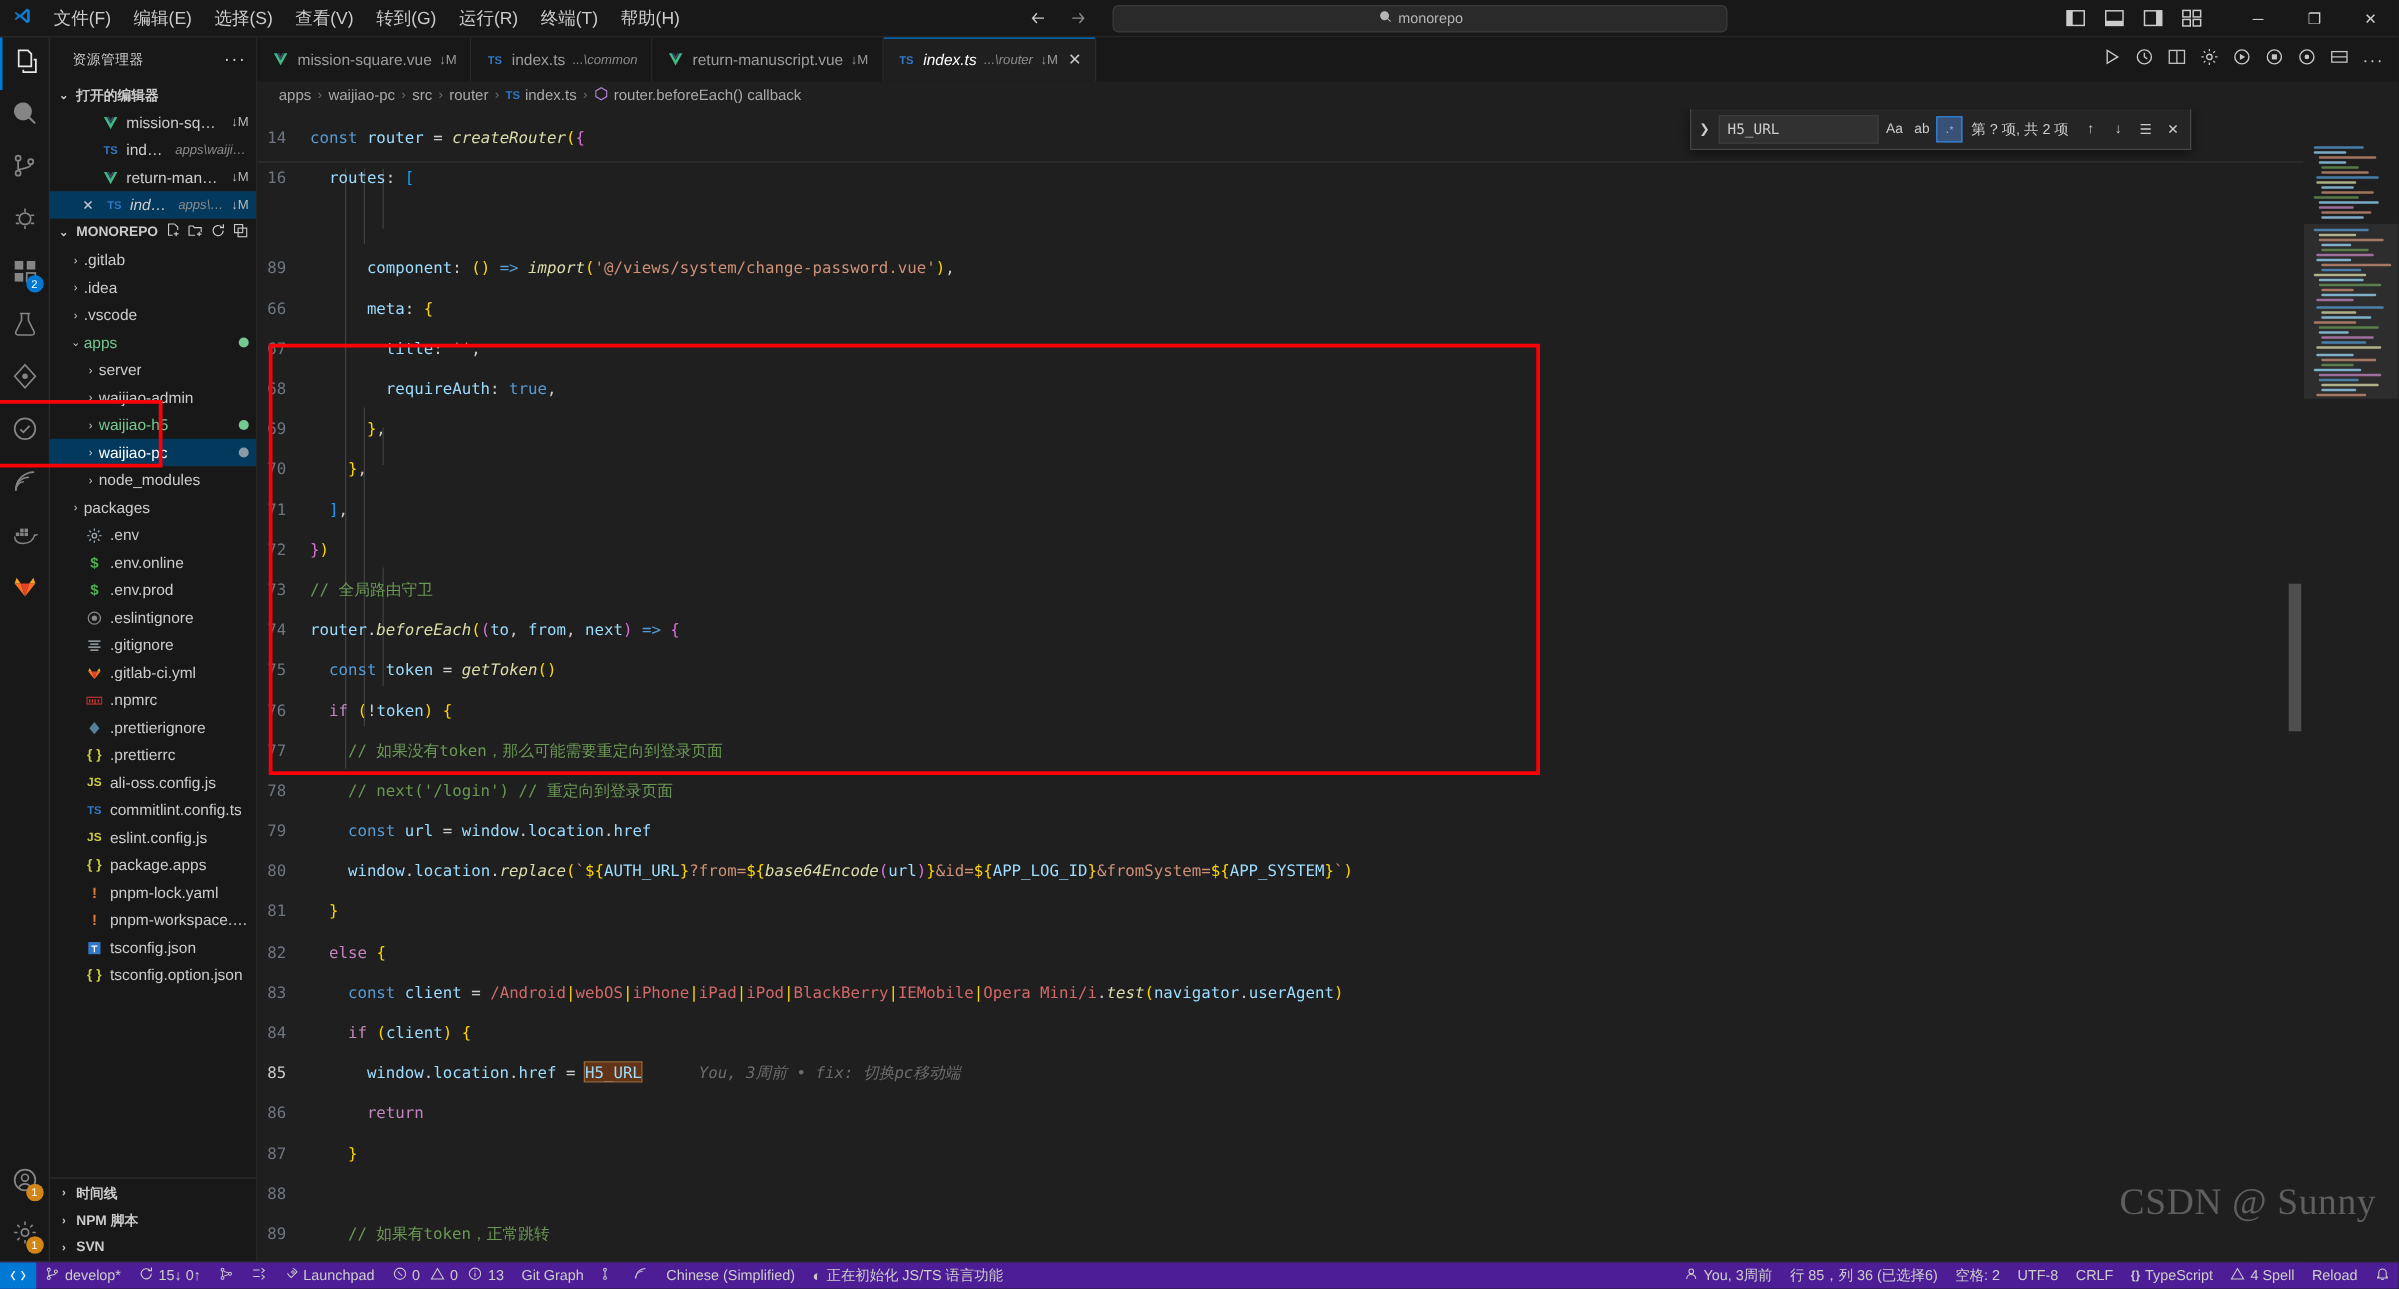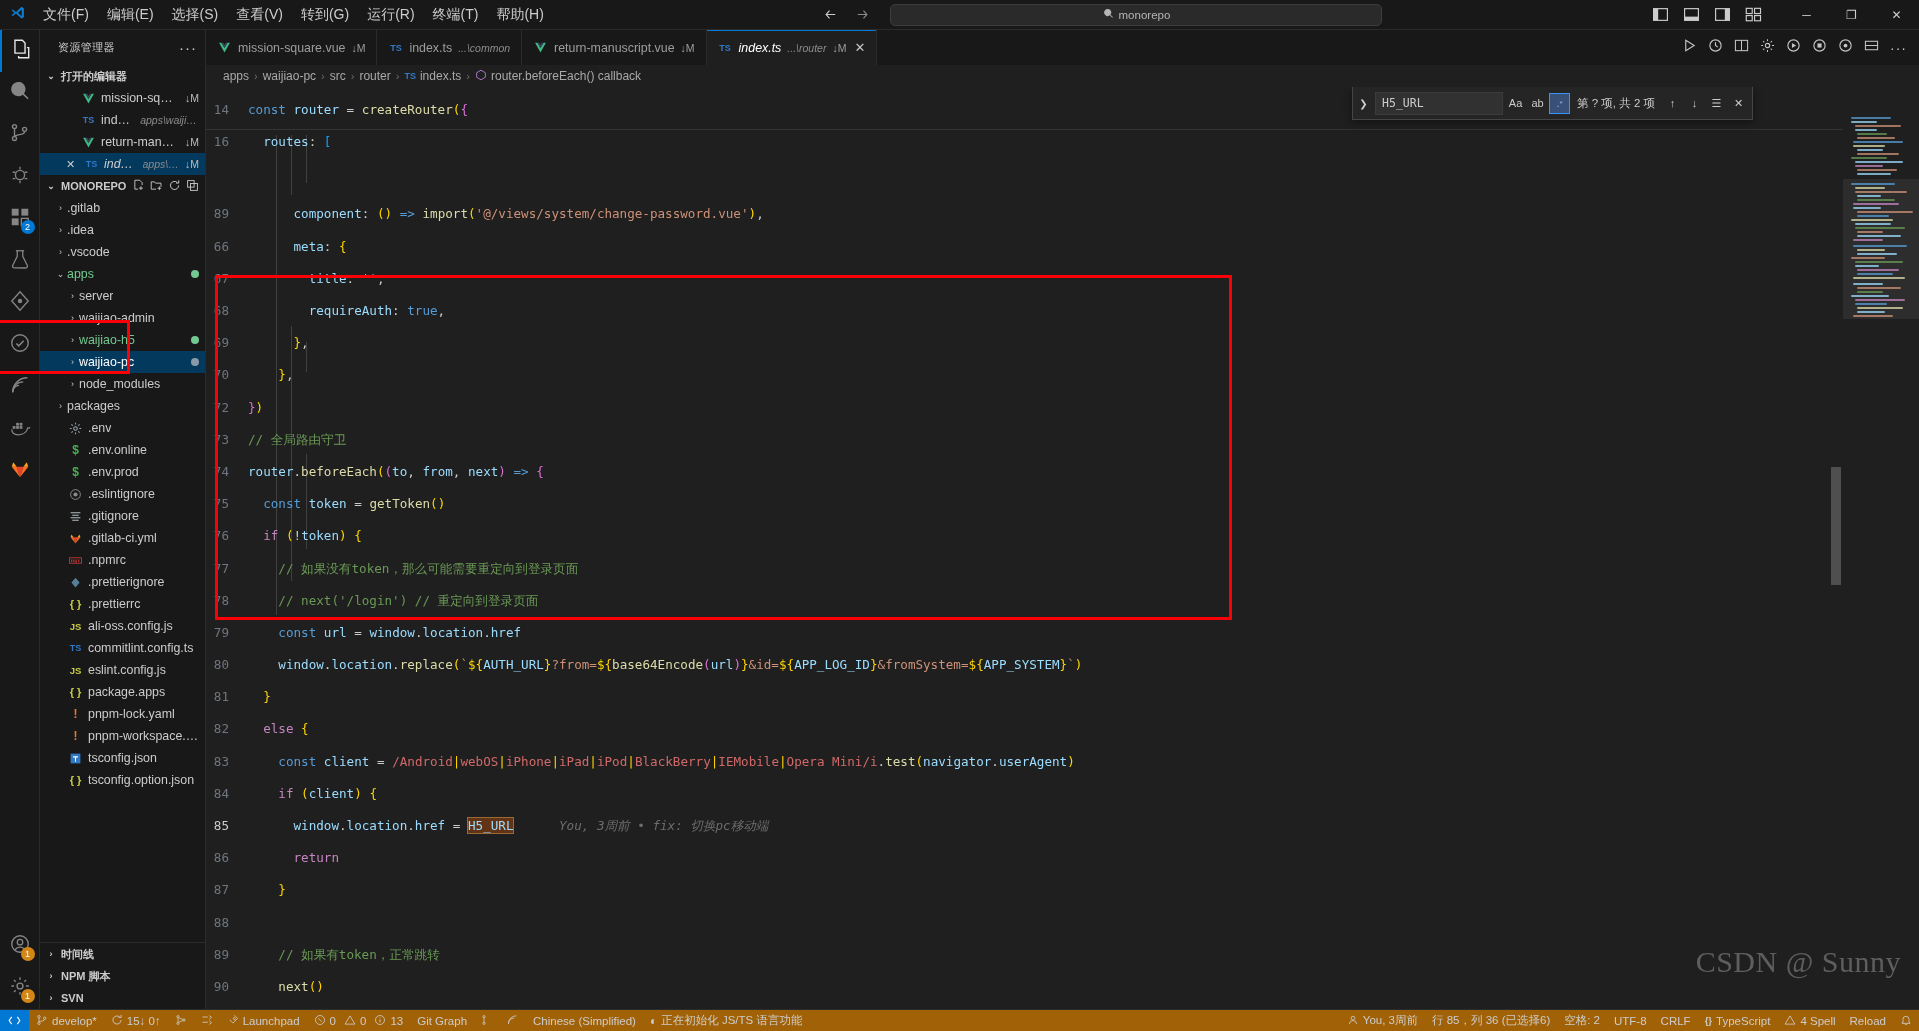--- a/index.html
+++ b/index.html
@@ -135,21 +135,21 @@
     font-size:12.6px; line-height:16.1px; white-space:pre; color:#cccccc;
     position:absolute; left:0; top:0;
   }
   .ln { display:inline-block; width:42px; text-align:right; color:#6e7681; padding-right:19px;margin-top:11px; }
   .ln.cur { color:#cccccc; }
   .codeline { height:16.1px; display:block; }
 
   
   .kw  { color:#c586c0; }
   .kw2 { color:#569cd6; }
-  .fn  { color:#dcdcaa; }
+  .fn  { color:#dcdcaa;font-style:italic; }
   .var { color:#9cdcfe; }
   .str { color:#ce9178; }
   .cm  { color:#6a9955; }
   .pn  { color:#cccccc; }
   .br1 { color:#ffd700; }
   .br2 { color:#da70d6; }
   .br3 { color:#179fff; }
   .rx  { color:#d16969; }
   .hl-token { background:#623315; outline:1px solid #9a6a36; }
   .blame { color:#6c6c6c; font-style:italic; }
@@ -180,21 +180,21 @@
     display:flex; align-items:center; padding:0 3px 0 6px;
   }
   .fw-input .val { font-family:"DejaVu Sans Mono","Liberation Mono",monospace; font-size:11.5px; color:#cccccc; flex:1; }
   .fw-opt { width:19px; height:19px; display:flex; align-items:center; justify-content:center; font-size:11px; color:#cccccc; }
   .fw-opt.on { background:#3a5177; outline:1px solid #3794ff; }
   .fw-count { font-size:11.5px; color:#cccccc; padding:0 5px; white-space:nowrap; }
   .fw-btn { width:19px; height:19px; display:flex; align-items:center; justify-content:center; color:#cccccc; font-size:11px; }
 
   
   .statusbar {
-    height:22px; flex:0 0 22px; background:#a16207; display:flex; align-items:center;
+    height:22px; flex:0 0 22px; background:#4c1d95; display:flex; align-items:center;
     font-size:11.5px; color:#cccccc; border-top:1px solid #2b2b2b;
   }
   .sbleft { display:flex; align-items:center; }
   .sbright { margin-left:auto; display:flex; align-items:center; }
   .sb-item { height:22px; display:flex; align-items:center; gap:4px; padding:0 7px; white-space:nowrap; }
   .sb-remote { background:#0078d4; color:#fff; padding:0 8px; height:22px; display:flex; align-items:center; }
   .sb-item svg { width:12px; height:12px; }
 
   
   .watermark {
@@ -764,20 +764,21 @@
 
           <pre class="code" style="left:0; top:4px;"><span class="codeline"><span class="ln">14</span><span><span class="kw2">const</span> <span class="var">router</span> <span class="pn">=</span> <span class="fn">createRouter</span><span class="br1">(</span><span class="br2">{</span></span></span>
 <span class="codeline"><span class="ln">16</span><span>  <span class="var">routes</span><span class="pn">:</span> <span class="br3">[</span></span></span>
 <span class="codeline" style="height:24px"></span>
 <span class="codeline"><span class="ln">89</span><span>      <span class="var">component</span><span class="pn">:</span> <span class="br1">()</span> <span class="kw2">=&gt;</span> <span class="fn">import</span><span class="br1">(</span><span class="str">'@/views/system/change-password.vue'</span><span class="br1">)</span><span class="pn">,</span></span></span>
 <span class="codeline"><span class="ln">66</span><span>      <span class="var">meta</span><span class="pn">:</span> <span class="br1">{</span></span></span>
 <span class="codeline"><span class="ln">67</span><span>        <span class="var">title</span><span class="pn">:</span> <span class="str">''</span><span class="pn">,</span></span></span>
 <span class="codeline"><span class="ln">68</span><span>        <span class="var">requireAuth</span><span class="pn">:</span> <span class="kw2">true</span><span class="pn">,</span></span></span>
 <span class="codeline"><span class="ln">69</span><span>      <span class="br1">}</span><span class="pn">,</span></span></span>
 <span class="codeline"><span class="ln">70</span><span>    <span class="br1">}</span><span class="pn">,</span></span></span>
+<span class="codeline"><span class="ln">71</span><span>  <span class="br3">]</span><span class="pn">,</span></span></span>
 <span class="codeline"><span class="ln">72</span><span><span class="br2">}</span><span class="br1">)</span></span></span>
 <span class="codeline"><span class="ln">73</span><span><span class="cm">// 全局路由守卫</span></span></span>
 <span class="codeline"><span class="ln">74</span><span><span class="var">router</span><span class="pn">.</span><span class="fn">beforeEach</span><span class="br1">(</span><span class="br2">(</span><span class="var">to</span><span class="pn">,</span> <span class="var">from</span><span class="pn">,</span> <span class="var">next</span><span class="br2">)</span> <span class="kw2">=&gt;</span> <span class="br2">{</span></span></span>
 <span class="codeline"><span class="ln">75</span><span>  <span class="kw2">const</span> <span class="var">token</span> <span class="pn">=</span> <span class="fn">getToken</span><span class="br1">()</span></span></span>
 <span class="codeline"><span class="ln">76</span><span>  <span class="kw">if</span> <span class="br1">(</span><span class="pn">!</span><span class="var">token</span><span class="br1">)</span> <span class="br1">{</span></span></span>
 <span class="codeline"><span class="ln">77</span><span>    <span class="cm">// 如果没有token，那么可能需要重定向到登录页面</span></span></span>
 <span class="codeline"><span class="ln">78</span><span>    <span class="cm">// next('/login') // 重定向到登录页面</span></span></span>
 <span class="codeline"><span class="ln">79</span><span>    <span class="kw2">const</span> <span class="var">url</span> <span class="pn">=</span> <span class="var">window</span><span class="pn">.</span><span class="var">location</span><span class="pn">.</span><span class="var">href</span></span></span>
 <span class="codeline"><span class="ln">80</span><span>    <span class="var">window</span><span class="pn">.</span><span class="var">location</span><span class="pn">.</span><span class="fn">replace</span><span class="br1">(</span><span class="str">`</span><span class="br1">${</span><span class="var">AUTH_URL</span><span class="br1">}</span><span class="str">?from=</span><span class="br1">${</span><span class="fn">base64Encode</span><span class="br2">(</span><span class="var">url</span><span class="br2">)</span><span class="br1">}</span><span class="str">&amp;id=</span><span class="br1">${</span><span class="var">APP_LOG_ID</span><span class="br1">}</span><span class="str">&amp;fromSystem=</span><span class="br1">${</span><span class="var">APP_SYSTEM</span><span class="br1">}</span><span class="str">`</span><span class="br1">)</span></span></span>
 <span class="codeline"><span class="ln">81</span><span>  <span class="br1">}</span></span></span>

